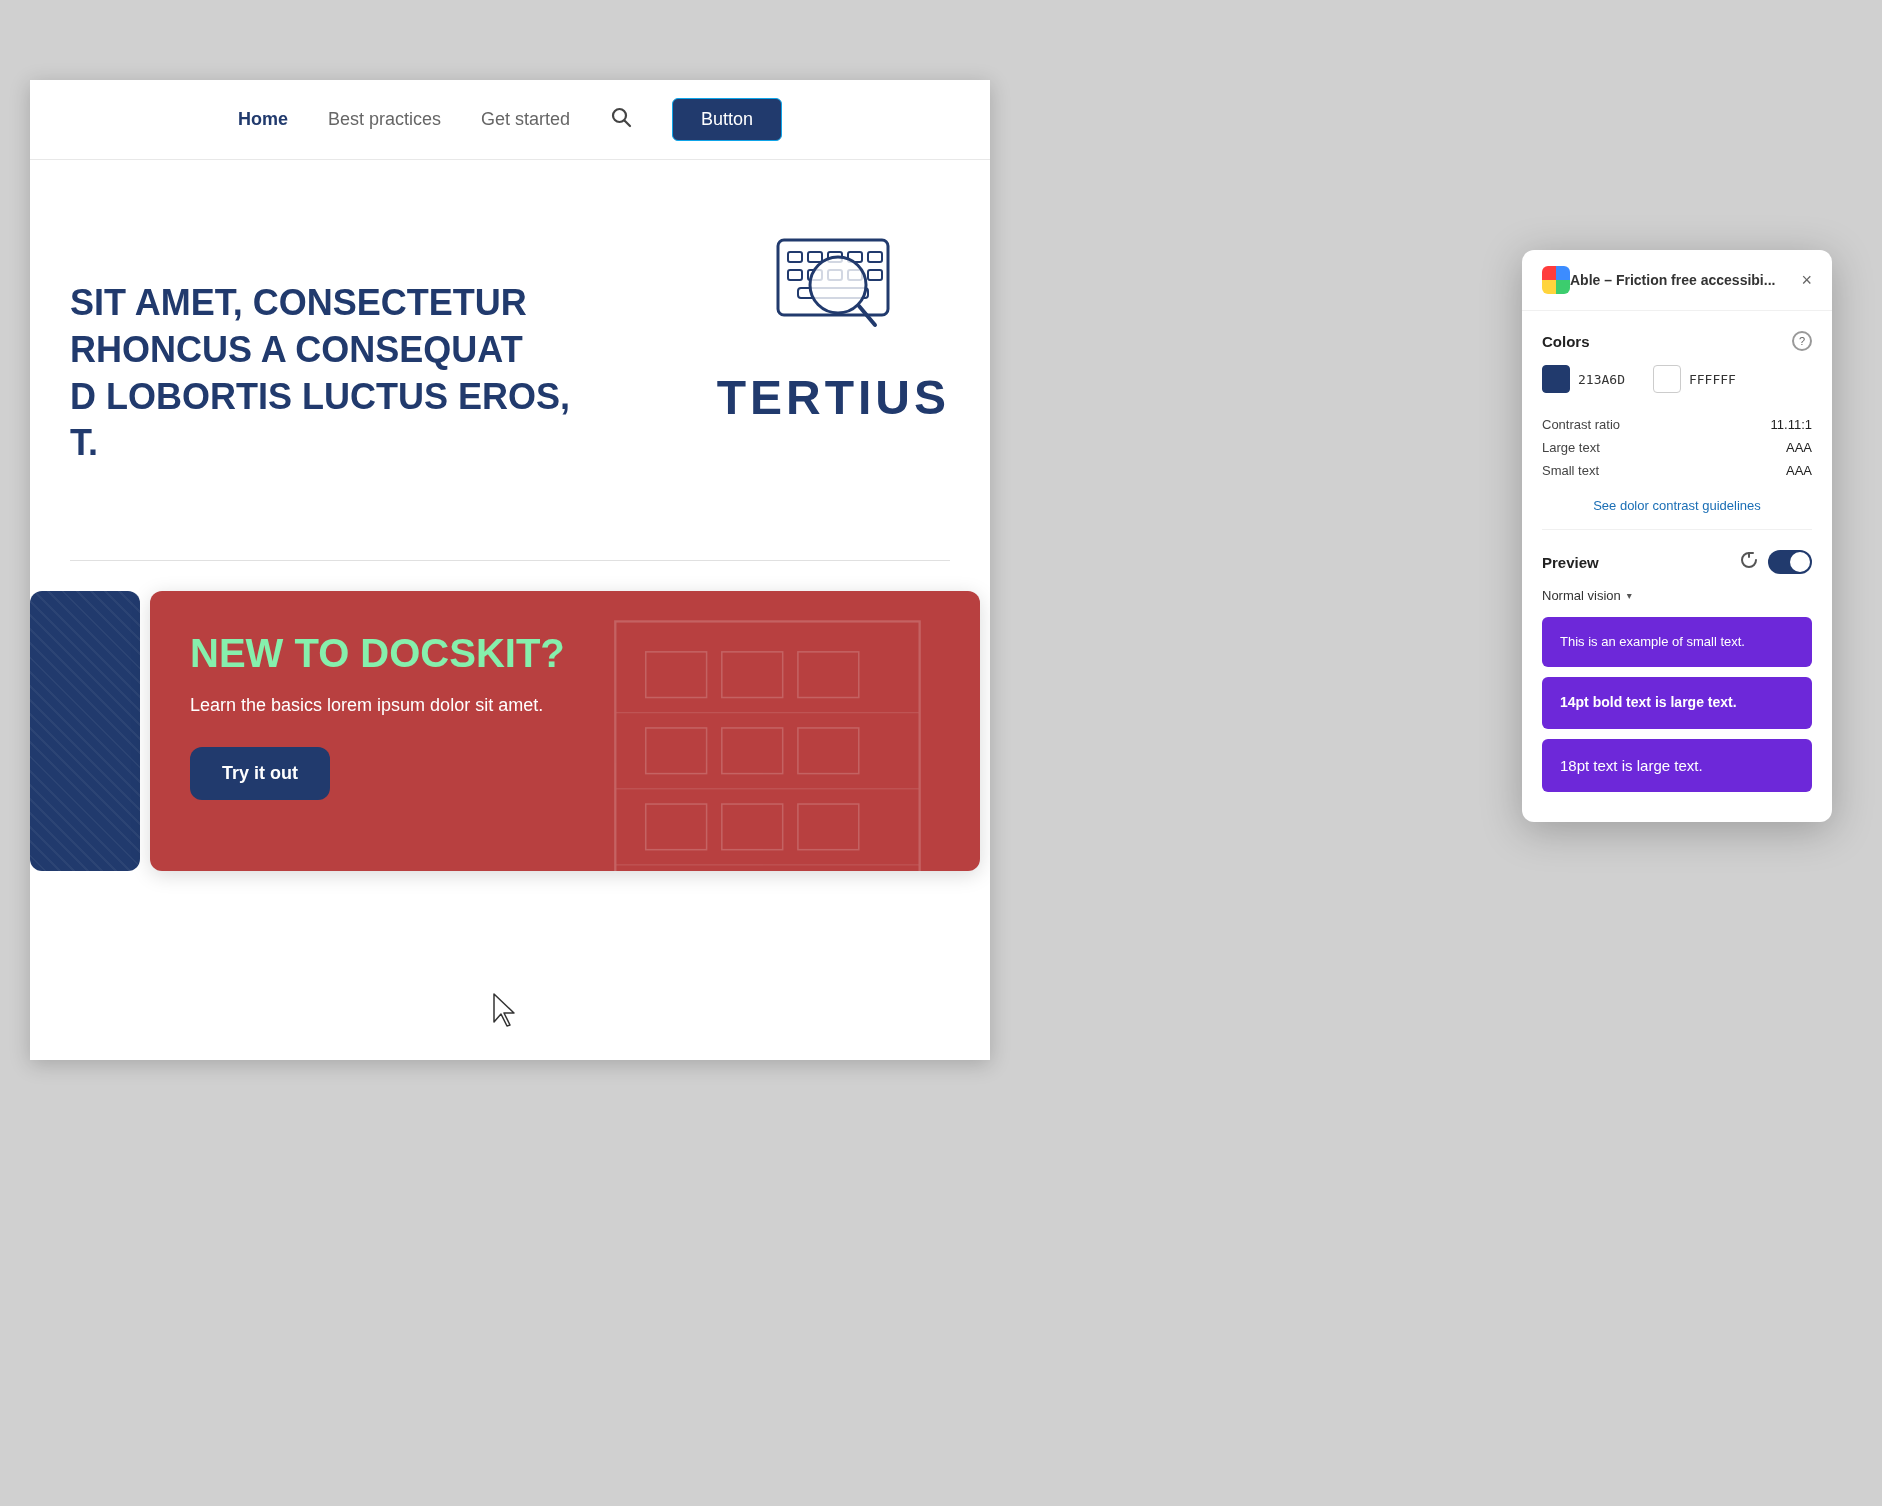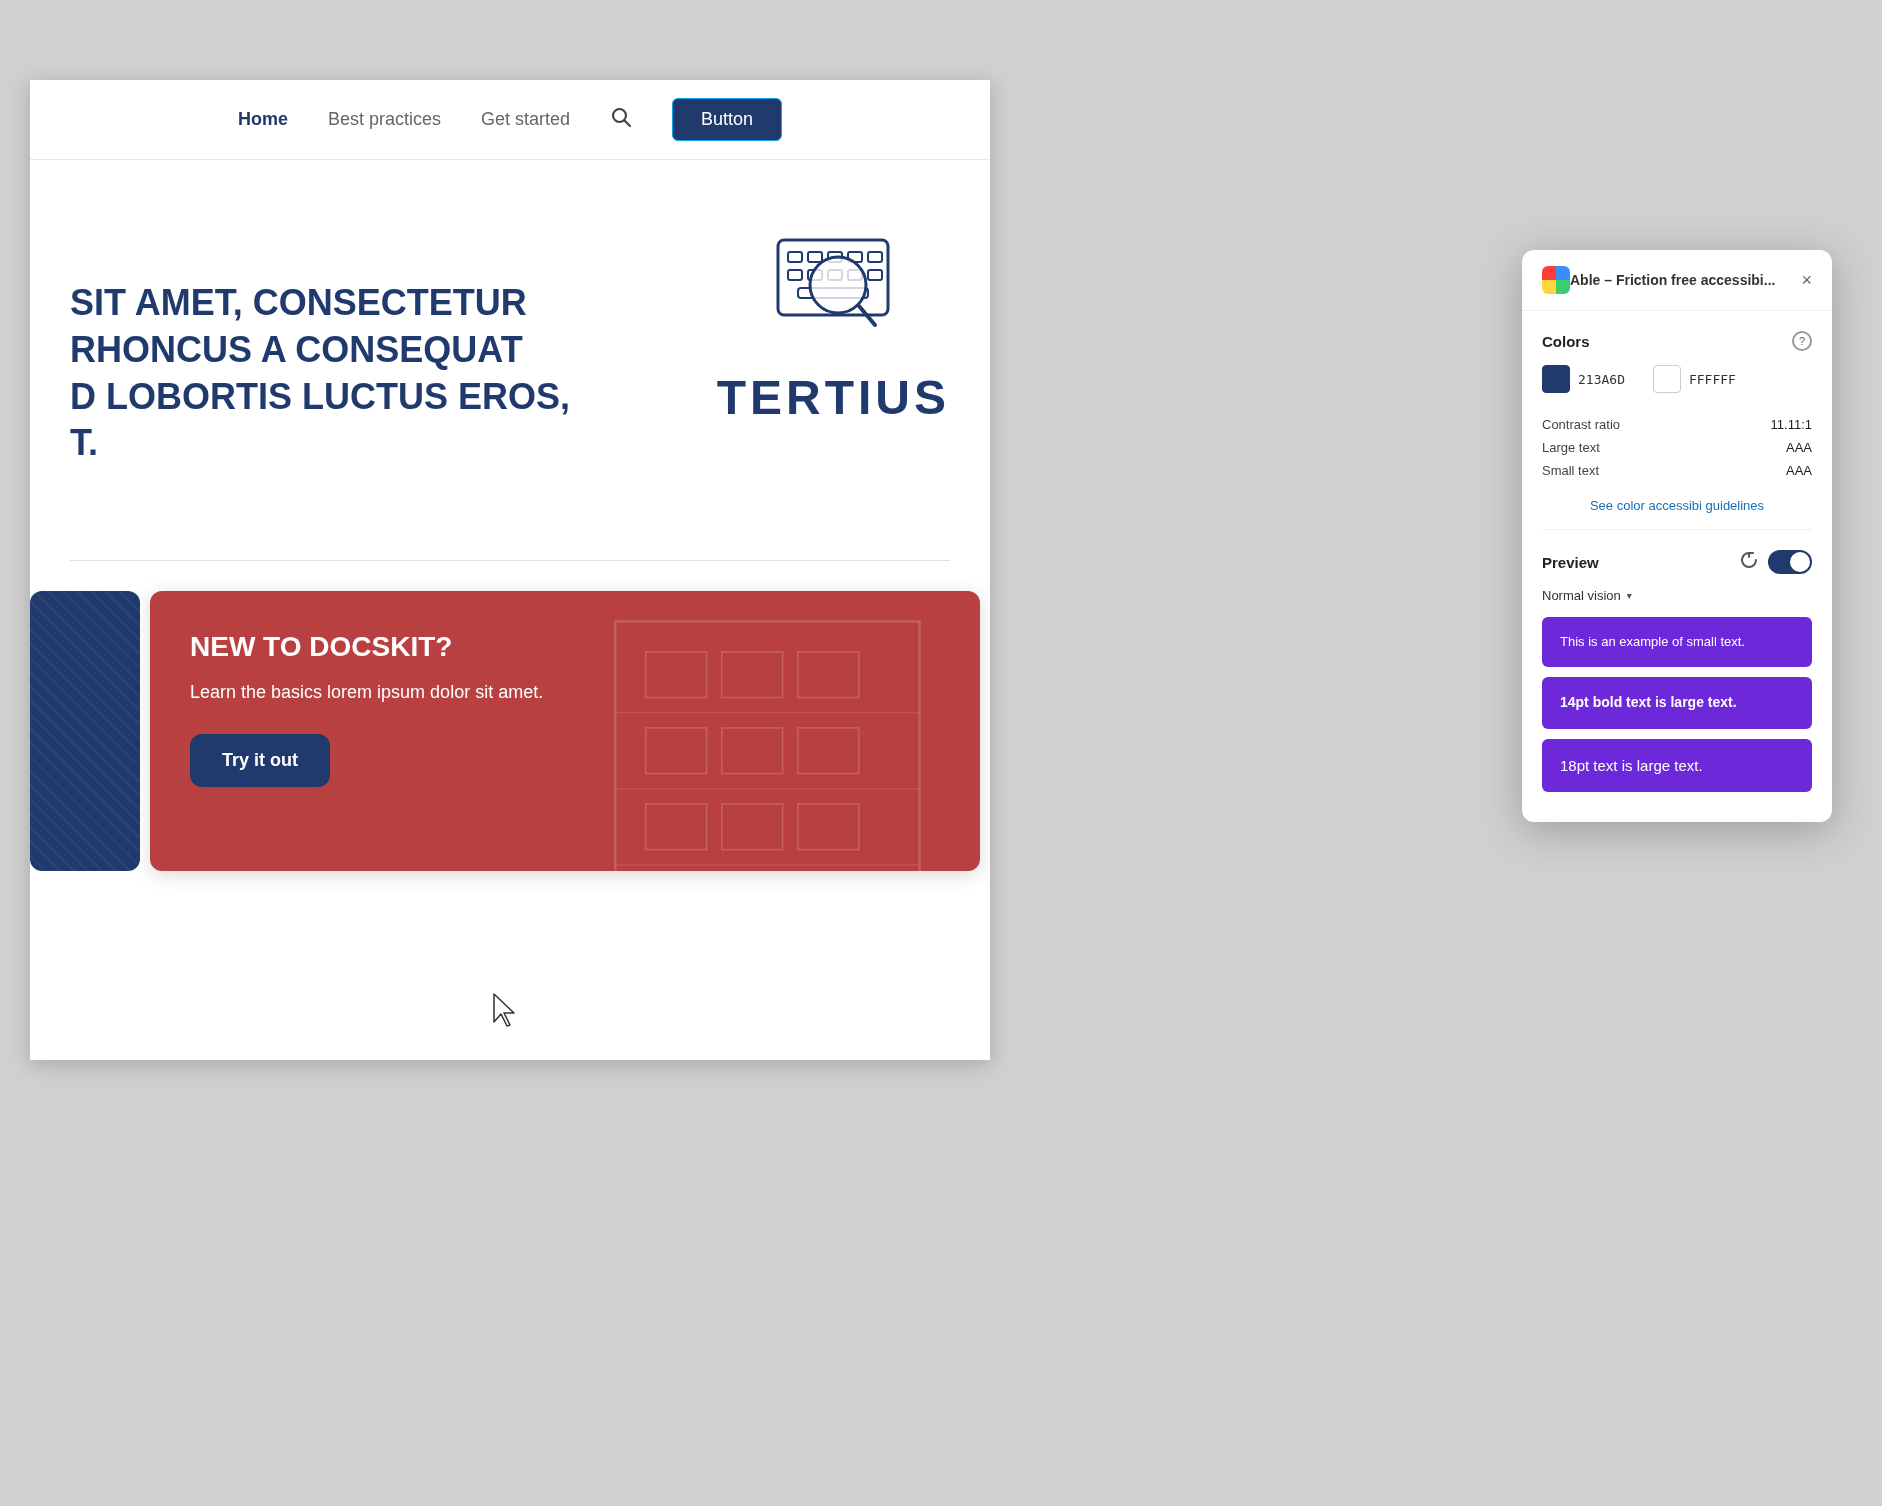--- a/index.html
+++ b/index.html
@@ -154,23 +154,23 @@
       position: relative;
       overflow: hidden;
       min-height: 280px;
       display: flex;
       flex-direction: column;
       justify-content: flex-start;
       box-shadow: 0 4px 20px rgba(0,0,0,0.15);
     }
 
     .card-red h2 {
-      font-size: 28px;
+      font-size: 40px;
       font-weight: 900;
-      color: #ffffff;
+      color: #86efac;
       text-transform: uppercase;
       margin-bottom: 16px;
       position: relative;
       z-index: 1;
     }
 
     .card-red p {
       font-size: 18px;
       color: #ffffff;
       margin-bottom: 28px;
@@ -575,21 +575,21 @@
       <div class="contrast-row">
         <span class="contrast-label">Large text</span>
         <span class="contrast-value">AAA</span>
       </div>
       <div class="contrast-row">
         <span class="contrast-label">Small text</span>
         <span class="contrast-value">AAA</span>
       </div>
     </div>
 
-    <a class="guidelines-link">See color accessibi guidelines</a>
+    <a class="guidelines-link">See dolor contrast guidelines</a>
 
     <div class="preview-header">
       <span class="section-title">Preview</span>
       <div class="preview-controls">
         <span class="refresh-icon">
           <svg width="18" height="18" viewBox="0 0 18 18" fill="none" stroke="#555" stroke-width="2" stroke-linecap="round" stroke-linejoin="round">
             <path d="M16 9A7 7 0 1 1 9 2"></path>
             <polyline points="13 2 9 2 9 6"></polyline>
           </svg>
         </span>

